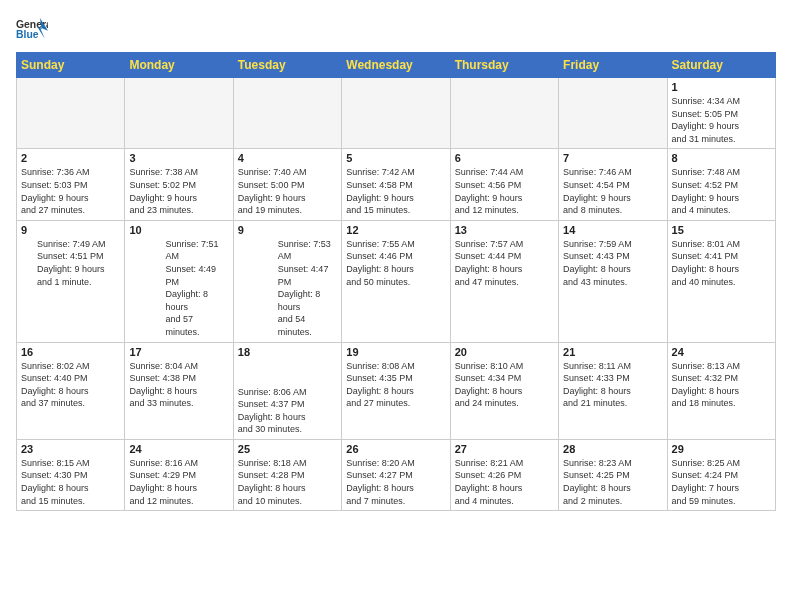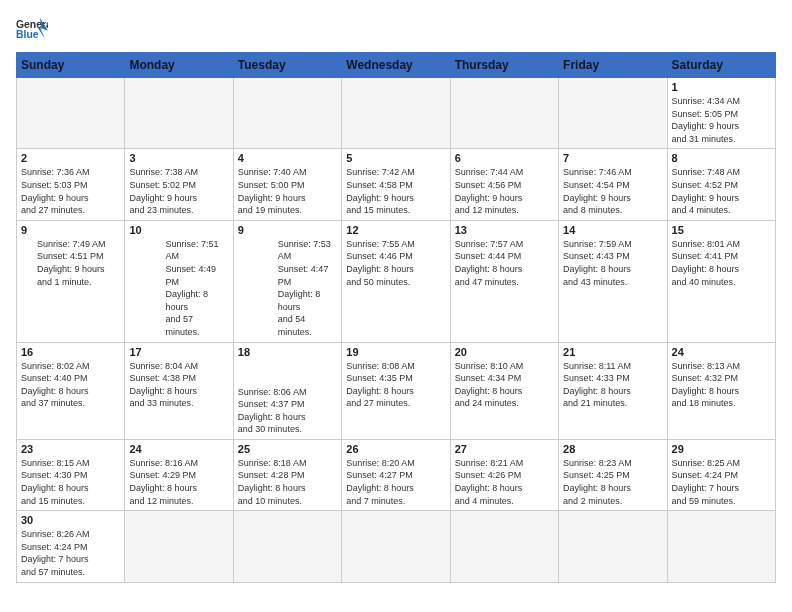--- a/index.html
+++ b/index.html
@@ -45,21 +45,21 @@
       color: #444;
     }
     .calendar {
       width: 100%;
       border-collapse: collapse;
       border: 1px solid #ccc;
       font-size: 10px;
     }
     .calendar th {
       background: #3a6fc4;
-      color: #0f172a;
+      color: #fde047;
       padding: 5px 4px;
       text-align: left;
       font-size: 12px;
       font-weight: bold;
       border: 1px solid #3a6fc4;
     }
     .calendar td {
       border: 1px solid #ccc;
       vertical-align: top;
       padding: 3px 4px;
@@ -330,30 +330,15 @@
 and 2 minutes.</div>
           </td>
           <td>
             <span class="day-num">29</span>
             <div class="day-info" style="white-space: pre-line;">Sunrise: 8:25 AM
 Sunset: 4:24 PM
 Daylight: 7 hours
 and 59 minutes.</div>
           </td>
         </tr>
-        <tr class="last-row">
-          <td>
-            <span class="day-num">30</span>
-            <div class="day-info" style="white-space: pre-line;">Sunrise: 8:26 AM
-Sunset: 4:24 PM
-Daylight: 7 hours
-and 57 minutes.</div>
-          </td>
-          <td class="empty"></td>
-          <td class="empty"></td>
-          <td class="empty"></td>
-          <td class="empty"></td>
-          <td class="empty"></td>
-          <td class="empty"></td>
-        </tr>
       </tbody>
   </table>
 </div>
 
 </body></html>

